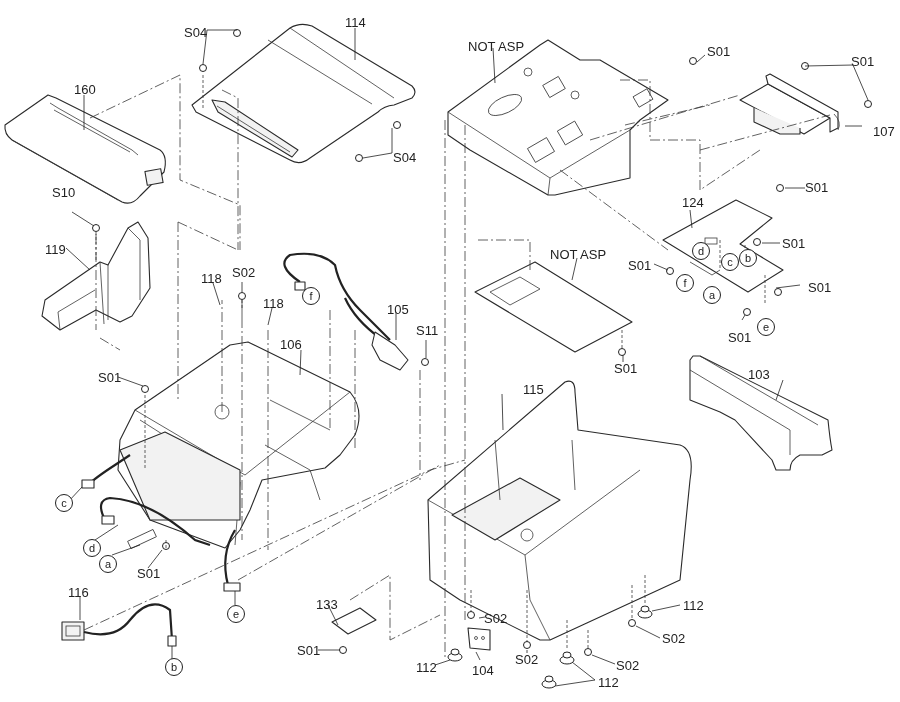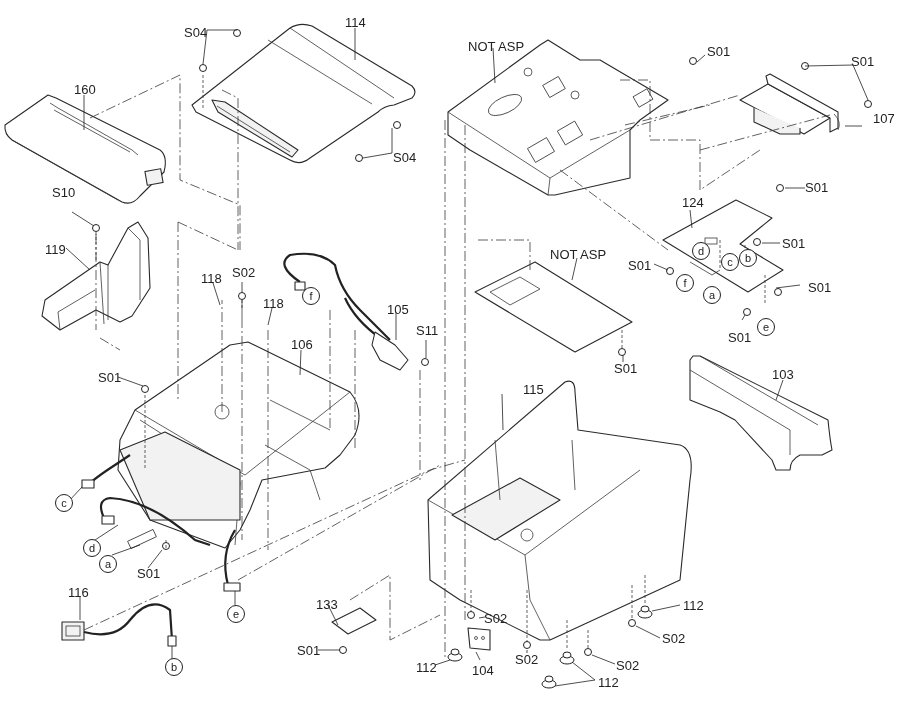--- a/index.html
+++ b/index.html
@@ -231,27 +231,27 @@
     <path class="leader" d="M680,605 L652,611"></path>
     <path class="leader" d="M636,626 L660,638"></path>
   </g>
 </svg>
 
 <span class="lbl" style="left:345px;top:16px">114</span>
 <span class="lbl" style="left:74px;top:83px">160</span>
 <span class="lbl" style="left:45px;top:243px">119</span>
 <span class="lbl" style="left:201px;top:272px">118</span>
 <span class="lbl" style="left:263px;top:297px">118</span>
-<span class="lbl" style="left:291px;top:338px">106</span>
+<span class="lbl" style="left:280px;top:338px">106</span>
 <span class="lbl" style="left:387px;top:303px">105</span>
 <span class="lbl" style="left:68px;top:586px">116</span>
 <span class="lbl" style="left:316px;top:598px">133</span>
-<span class="lbl" style="left:873px;top:112px">107</span>
+<span class="lbl" style="left:873px;top:125px">107</span>
 <span class="lbl" style="left:682px;top:196px">124</span>
-<span class="lbl" style="left:772px;top:368px">103</span>
+<span class="lbl" style="left:748px;top:368px">103</span>
 <span class="lbl" style="left:523px;top:383px">115</span>
 <span class="lbl" style="left:472px;top:664px">104</span>
 <span class="lbl" style="left:416px;top:661px">112</span>
 <span class="lbl" style="left:683px;top:599px">112</span>
 <span class="lbl" style="left:598px;top:676px">112</span>
 <span class="lbl" style="left:468px;top:40px">NOT ASP</span>
 <span class="lbl" style="left:550px;top:248px">NOT ASP</span>
 
 <span class="lbl" style="left:184px;top:26px">S04</span>
 <span class="lbl" style="left:393px;top:151px">S04</span>

